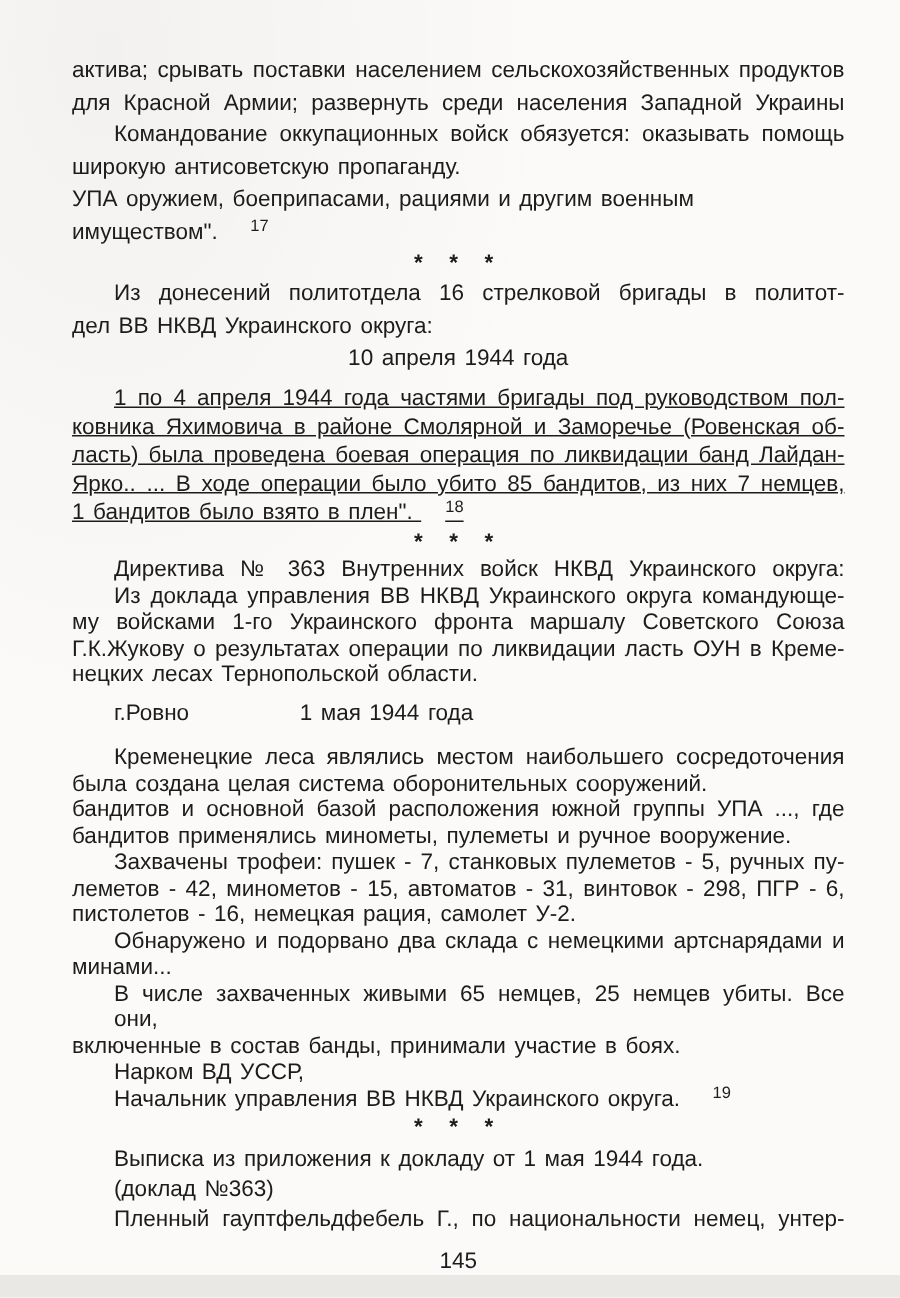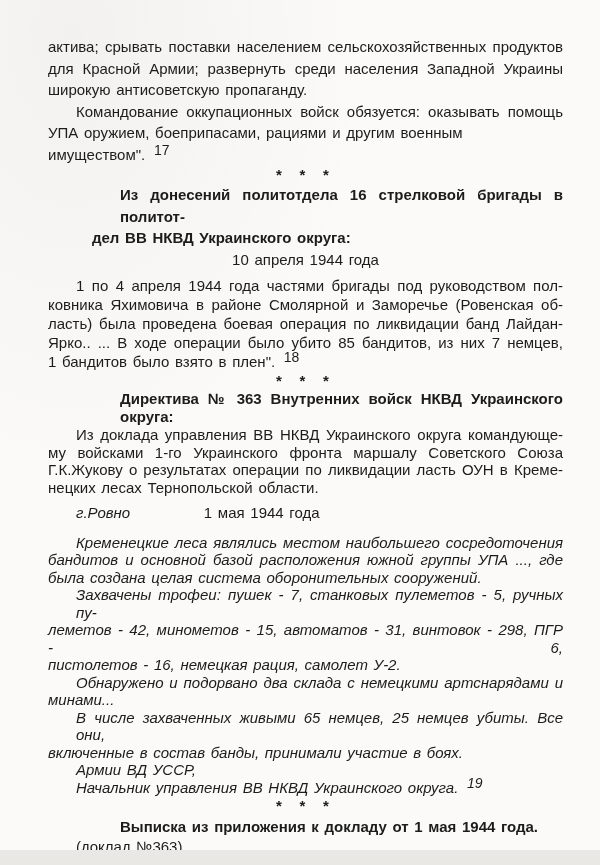--- a/index.html
+++ b/index.html
@@ -18,68 +18,68 @@
     background-image: radial-gradient(ellipse at 12% 4%, rgba(0,0,0,0.035), rgba(0,0,0,0) 40%);
     font-family: "Liberation Sans", "DejaVu Sans", sans-serif;
     font-size: 15px;
     color: #1c1c1c;
     word-spacing: 1.5px;
     overflow: hidden;
   }
   .ln { min-height: 1em; }
   .j  { text-align: justify; text-align-last: justify; }
   .in { padding-left: 28px; }
-  .bold { font-weight: bold; margin-left: 44px; }
+  .bold { font-weight: normal; }
   .right { text-align: center; }
 
   .s1 .ln { line-height: 21.5px; }
   .s2 .ln { line-height: 21.5px; }
-  .s2 .para .ln { line-height: 19px; }
+  .s2 .para .ln { line-height: 19px; text-decoration: underline; }
   .s2 .para { margin-top: 6px; }
   .s3 .ln { line-height: 17.5px; }
   .s3 .hline { line-height: 18px; }
   .s3 .dateline { margin-top: 8px; }
-  .s3 .body { margin-top: 12px; font-style: italic; }
+  .s3 .body { margin-top: 12px; }
   .s4 { margin-top: 2px; }
   .s4 .ln { line-height: 20px; }
 
   .sep {
     text-align: center;
     font-weight: bold;
     font-size: 15px;
     letter-spacing: 6px;
     line-height: 18px;
   }
   .fn {
-    font-size: 14px;
+    font-size: 11px;
     vertical-align: baseline;
     position: relative;
     top: -5px;
-    margin-left: 3px;
+    margin-left: 16px;
     letter-spacing: 0;
   }
-  .dateline .place { display: inline-block; font-style: italic; }
+  .dateline .place { display: inline-block; }
   .dateline .dt { display: inline-block; margin-left: 68px; }
   .pagenum {
     margin-top: 10px;
     text-align: center;
     line-height: 16px;
     font-size: 15px;
   }
 </style>
 </head>
 <body>
 
 <div class="page">
 
   <section class="s1">
     <div class="ln j">актива; срывать поставки населением сельскохозяйственных продуктов</div>
     <div class="ln j">для Красной Армии; развернуть среди населения Западной Украины</div>
+    <div class="ln j in">Командование оккупационных войск обязуется: оказывать помощь</div>
     <div class="ln">широкую антисоветскую пропаганду.</div>
-    <div class="ln j in">Командование оккупационных войск обязуется: оказывать помощь</div>
     <div class="ln"><span>УПА оружием, боеприпасами, рациями и другим военным имуществом". </span><span class="fn">17</span></div>
   </section>
 
   <div class="sep">* * *</div>
 
   <section class="s2">
     <div class="ln j in bold">Из донесений политотдела 16 стрелковой бригады в политот-</div>
     <div class="ln bold">дел ВВ НКВД Украинского округа:</div>
     <div class="ln right">10 апреля 1944 года</div>
     <div class="para">
@@ -100,30 +100,31 @@
       <div class="ln j">му войсками 1-го Украинского фронта маршалу Советского Союза</div>
       <div class="ln j">Г.К.Жукову о результатах операции по ликвидации ласть ОУН в Креме-</div>
       <div class="ln">нецких лесах Тернопольской области.</div>
     </div>
     <div class="ln in dateline">
       <span class="place">г.Ровно</span>
       <span class="dt">1 мая 1944 года</span>
     </div>
     <div class="body">
       <div class="ln j in">Кременецкие леса являлись местом наибольшего сосредоточения</div>
+      <div class="ln">была создана целая система оборонительных сооружений.</div>
       <div class="ln j">бандитов и основной базой расположения южной группы УПА ..., где</div>
-      <div class="ln">была создана целая система оборонительных сооружений.</div>
+      <div class="ln">бандитов применялись минометы, пулеметы и ручное вооружение.</div>
       <div class="ln j in">Захвачены трофеи: пушек - 7, станковых пулеметов - 5, ручных пу-</div>
       <div class="ln j">леметов - 42, минометов - 15, автоматов - 31, винтовок - 298, ПГР - 6,</div>
       <div class="ln">пистолетов - 16, немецкая рация, самолет У-2.</div>
       <div class="ln j in">Обнаружено и подорвано два склада с немецкими артснарядами и</div>
       <div class="ln">минами...</div>
       <div class="ln j in">В числе захваченных живыми 65 немцев, 25 немцев убиты. Все они,</div>
       <div class="ln">включенные в состав банды, принимали участие в боях.</div>
-      <div class="ln in">Армии ВД УССР,</div>
+      <div class="ln in">Нарком ВД УССР,</div>
       <div class="ln in"><span>Начальник управления ВВ НКВД Украинского округа. </span><span class="fn">19</span></div>
     </div>
   </section>
 
   <div class="sep">* * *</div>
 
   <section class="s4">
     <div class="ln in bold">Выписка из приложения к докладу от 1 мая 1944 года.</div>
     <div class="ln in">(доклад №363)</div>
     <div class="ln j in">Пленный гауптфельдфебель Г., по национальности немец, унтер-</div>

